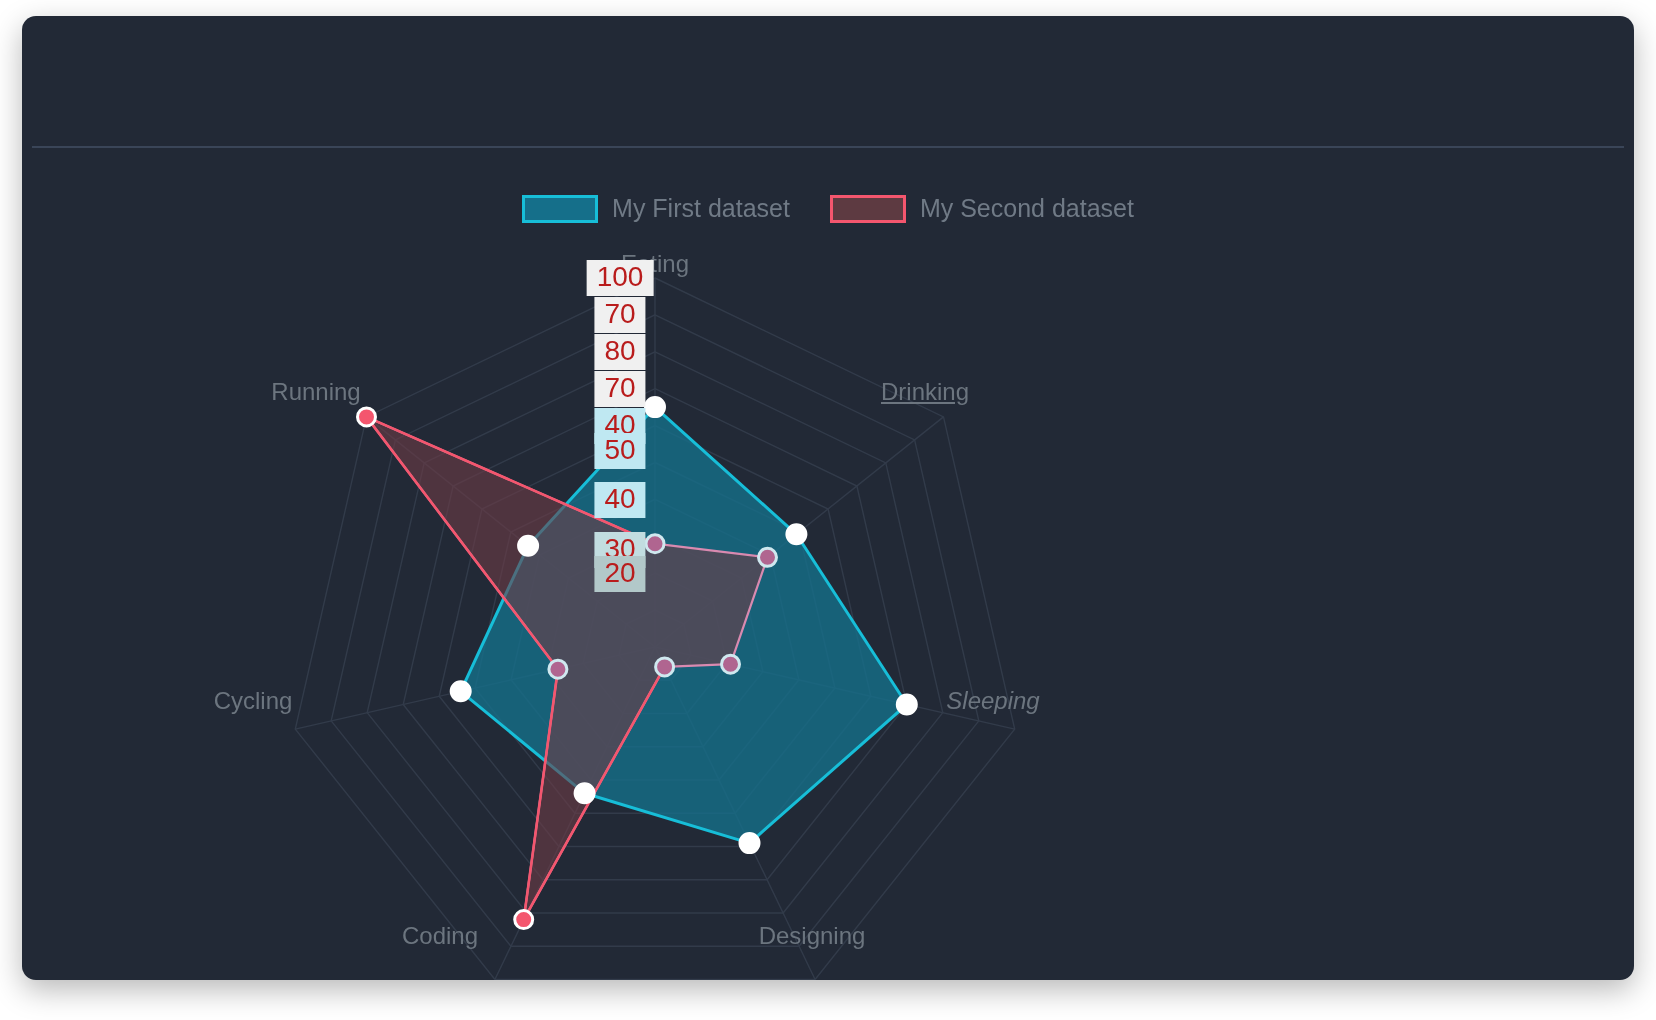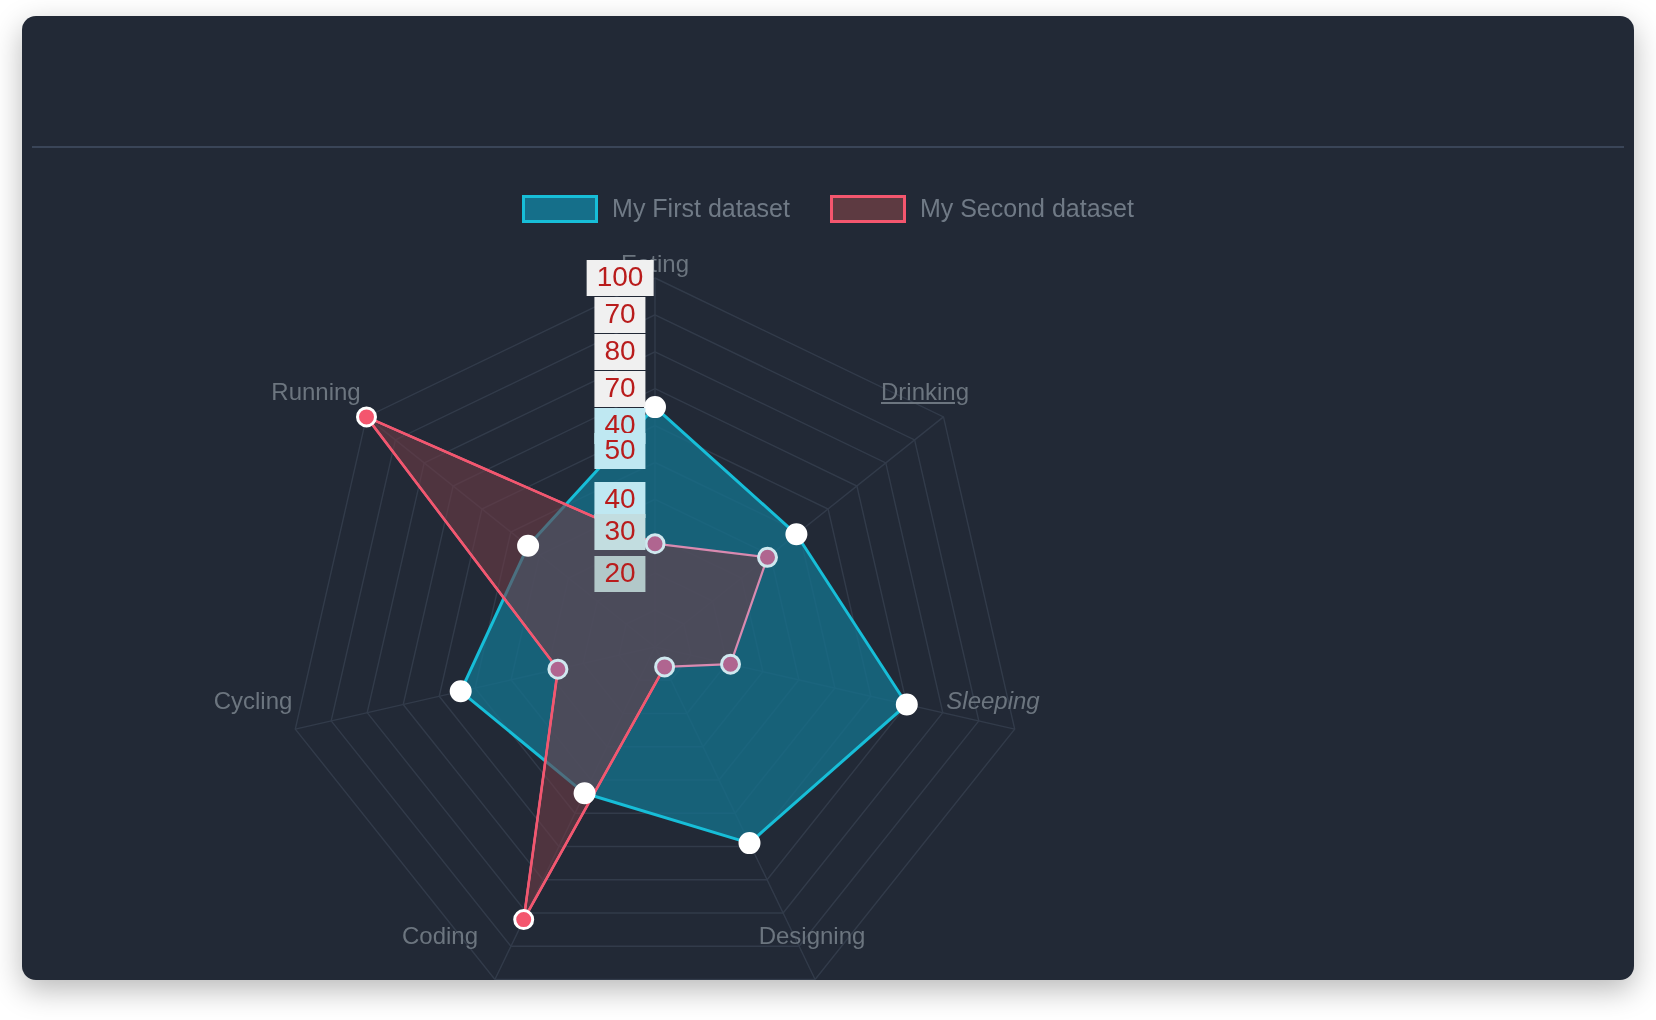--- a/index.html
+++ b/index.html
@@ -128,17 +128,17 @@
       <div class="axis-label" style="left: 294px; top: 376px;">Running</div>
     </div>
   <div id="tick-label-layer">
       <div class="tick-label" style="left: 598px; top: 262px; background: rgb(240, 240, 240);">100</div>
       <div class="tick-label" style="left: 598px; top: 299px; background: rgb(240, 240, 240);">70</div>
       <div class="tick-label" style="left: 598px; top: 336px; background: rgb(240, 240, 240);">80</div>
       <div class="tick-label" style="left: 598px; top: 373px; background: rgb(240, 240, 240);">70</div>
       <div class="tick-label" style="left: 598px; top: 410px; background: rgb(191, 232, 242);">40</div>
       <div class="tick-label" style="left: 598px; top: 435px; background: rgb(191, 232, 242);">50</div>
       <div class="tick-label" style="left: 598px; top: 484px; background: rgb(191, 232, 242);">40</div>
-      <div class="tick-label" style="left: 598px; top: 516px; background: rgb(194, 221, 224);">30</div>
+      <div class="tick-label" style="left: 598px; top: 534px; background: rgb(194, 221, 224);">30</div>
       <div class="tick-label" style="left: 598px; top: 558px; background: rgb(178, 200, 201);">20</div>
     </div>
 
 </div>
 
 </body></html>

